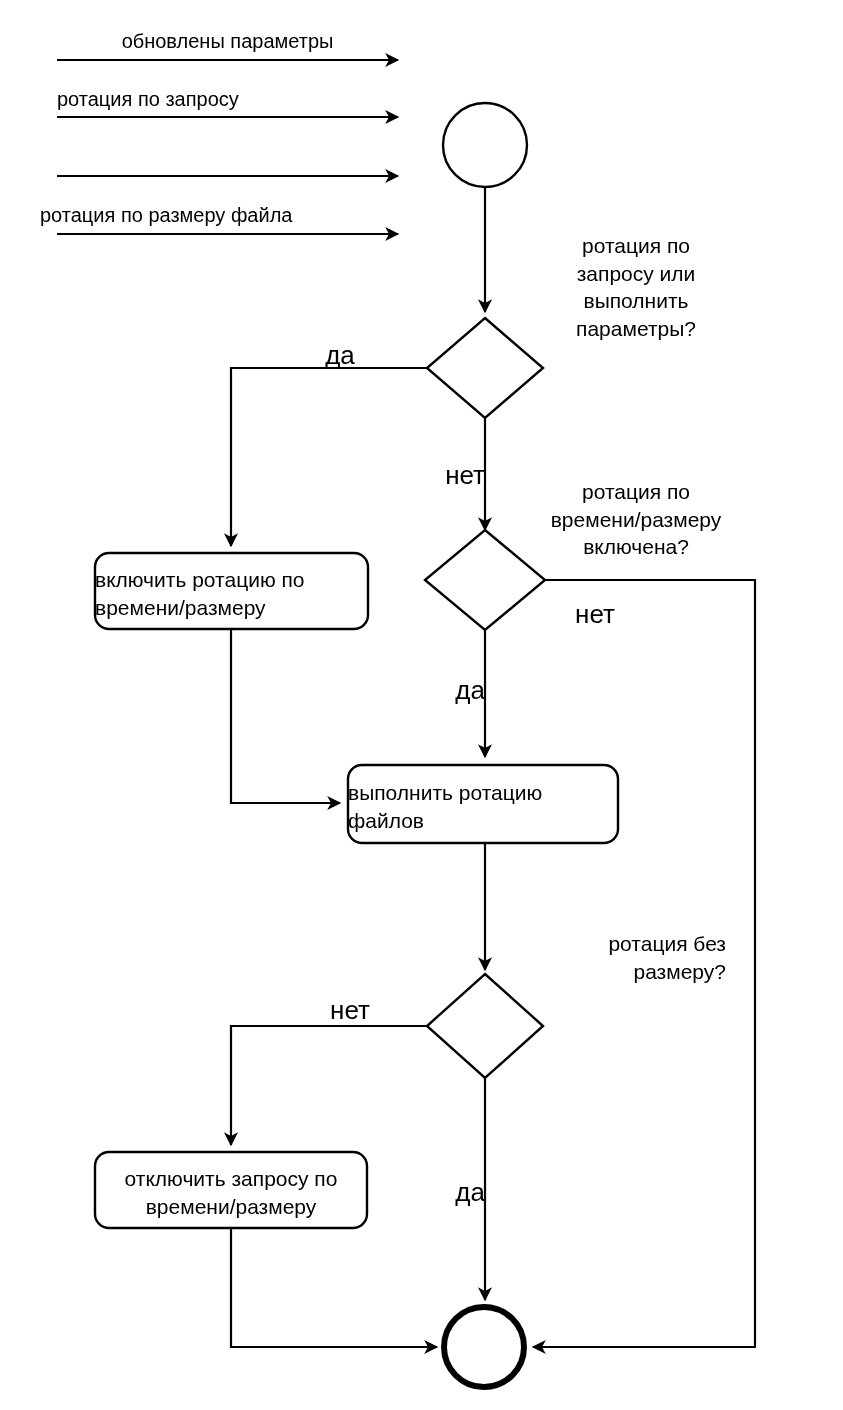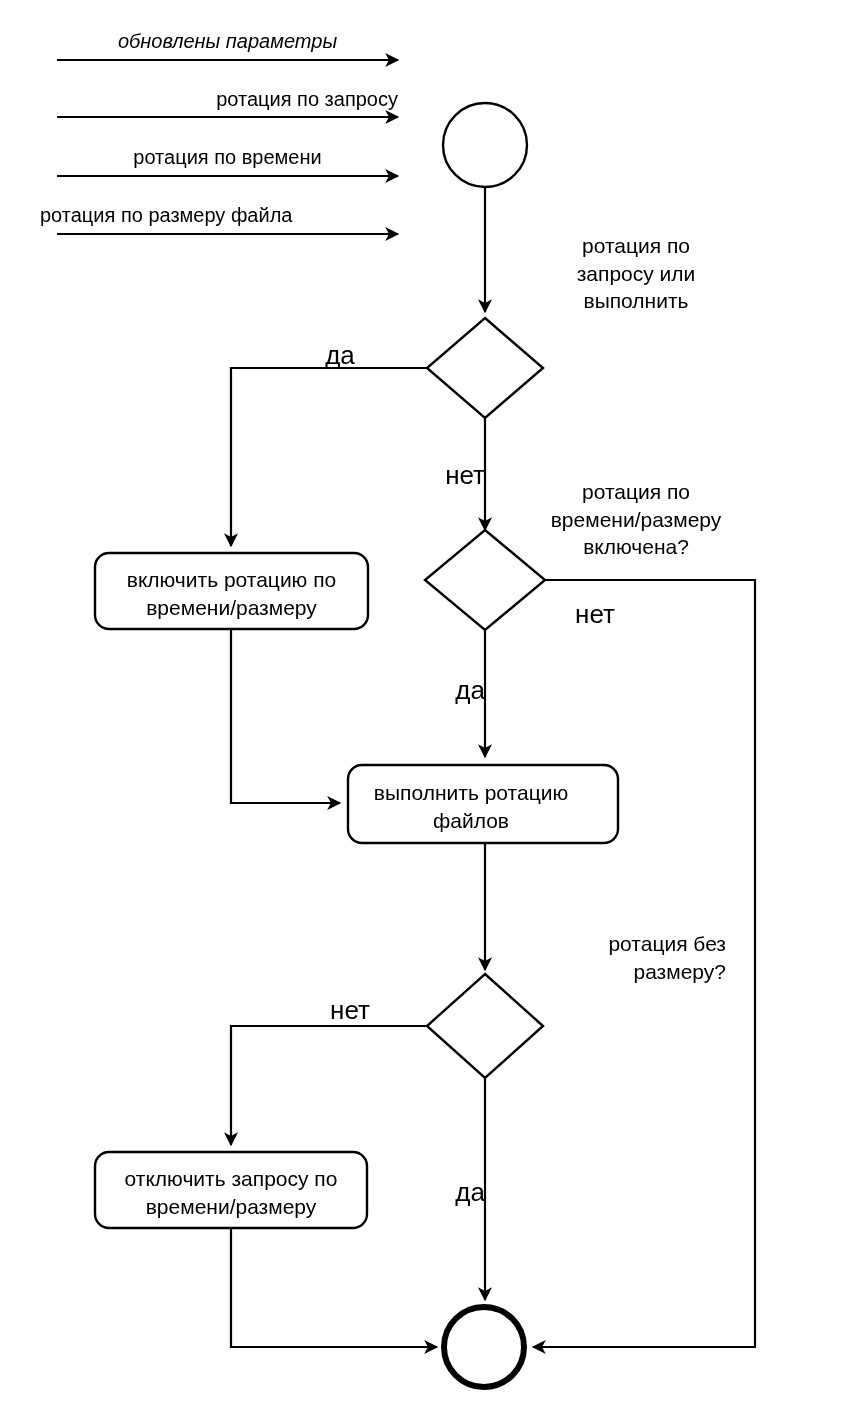--- a/index.html
+++ b/index.html
@@ -99,48 +99,48 @@
 
     <rect class="node-shape" x="348" y="765" width="270" height="78" rx="14" ry="14"></rect>
 
     <polygon class="node-shape" points="485,974 543,1026 485,1078 427,1026"></polygon>
 
     <rect class="node-shape" x="95" y="1152" width="272" height="76" rx="14" ry="14"></rect>
 
     <circle class="node-shape thick" cx="484" cy="1347" r="40"></circle>
   </svg>
 
-  <div style="position:absolute;left:57px;top:30px;width:341px;text-align:center;font-style:italic;" class="input-label">обновлены параметры</div>
-  <div style="position:absolute;left:57px;top:88px;width:341px;text-align:right;" class="input-label">ротация по запросу</div>
-  <div style="position:absolute;left:57px;top:146px;width:341px;text-align:center;" class="input-label">ротация по времени</div>
+  <div style="position:absolute;left:57px;top:30px;width:341px;text-align:center;" class="input-label">обновлены параметры</div>
+  <div style="position:absolute;left:57px;top:88px;width:341px;text-align:left;" class="input-label">ротация по запросу</div>
   <div style="position:absolute;left:40px;top:204px;width:341px;" class="input-label">ротация по размеру файла</div>
 
   <div style="position:absolute;left:536px;top:232px;width:200px;text-align:center;line-height:1.32;" class="side-label">
     <div>ротация по</div>
     <div>запросу или</div>
     <div>выполнить</div>
+    <div>параметры?</div>
   </div>
 
   <div style="position:absolute;left:528px;top:478px;width:216px;text-align:center;line-height:1.32;" class="side-label">
     <div>ротация по</div>
     <div>времени/размеру</div>
     <div>включена?</div>
   </div>
 
   <div style="position:absolute;left:536px;top:930px;width:190px;text-align:right;line-height:1.32;" class="side-label">
     <div>ротация без</div>
     <div>размеру?</div>
   </div>
 
-  <div style="position:absolute;left:95px;top:566px;width:273px;text-align:center;line-height:1.35;" class="node-label">
+  <div style="position:absolute;left:95px;top:566px;width:273px;text-align:left;line-height:1.35;" class="node-label">
     <div>включить ротацию по</div>
     <div>времени/размеру</div>
   </div>
 
-  <div style="position:absolute;left:348px;top:779px;width:246px;text-align:center;line-height:1.35;" class="node-label">
+  <div style="position:absolute;left:348px;top:779px;width:246px;text-align:left;line-height:1.35;" class="node-label">
     <div>выполнить ротацию</div>
     <div>файлов</div>
   </div>
 
   <div style="position:absolute;left:95px;top:1165px;width:272px;text-align:center;line-height:1.35;" class="node-label">
     <div>отключить запросу по</div>
     <div>времени/размеру</div>
   </div>
 
   <div style="position:absolute;left:310px;top:340px;width:60px;text-align:center;" class="edge-label">да</div>

